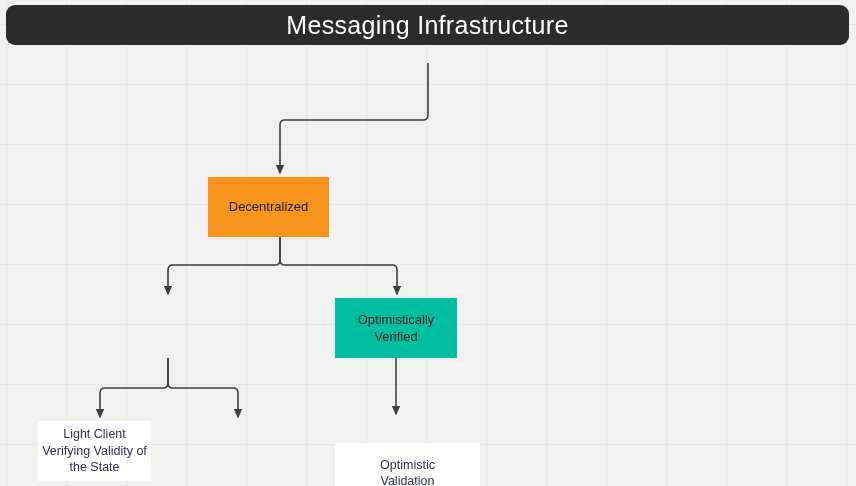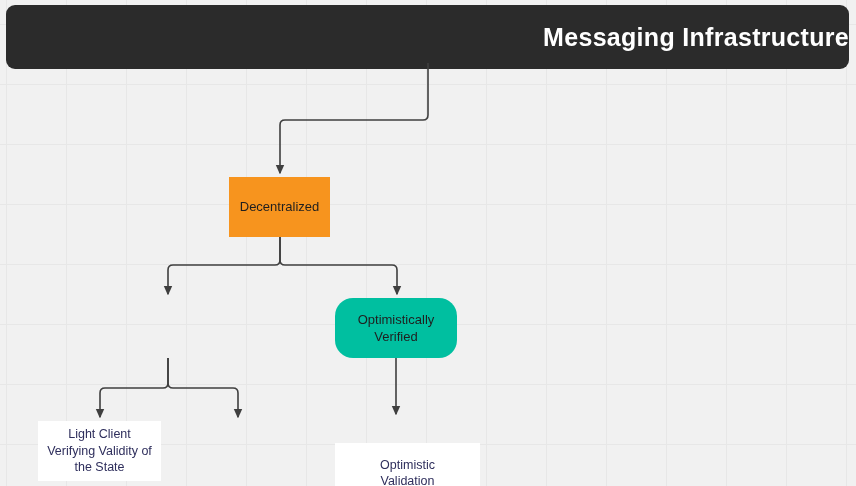--- a/index.html
+++ b/index.html
@@ -12,24 +12,24 @@
     background-color: var(--canvas-bg, #f1f1f1);
     background-image:
       linear-gradient(to right, var(--grid-line, #e7e7e7) 1px, transparent 1px),
       linear-gradient(to bottom, var(--grid-line, #e7e7e7) 1px, transparent 1px);
     background-size: 60px 60px;
     background-position: 6px 24px;
   }
 
   .title-bar {
     position: absolute;
-    left: 6px; top: 5px; width: 843px; height: 64px;
+    left: 6px; top: 5px; width: 843px; height: 40px;
     background: var(--header-bg, #2b2b2b);
     border-radius: 9px;
-    display: flex; align-items: center; justify-content: flex-end; font-weight: bold;
+    display: flex; align-items: center; justify-content: center;
   }
   .title-bar .title-text {
     color: var(--header-text, #ffffff);
     font-size: 25px;
     letter-spacing: 0.3px;
   }
 
   svg.edges {
     position: absolute; left: 0; top: 0;
     width: 856px; height: 486px;
@@ -55,24 +55,24 @@
   .node.orange { background: var(--orange-fill, #f7941e); }
   .node.teal   { background: var(--teal-fill, #00bfa0); }
   .node.white  {
     background: var(--white-fill, #ffffff);
     color: var(--navy-label, #2e2e5c);
     font-size: 12.5px;
   }
   .node.white .lbl { width: 105px; }
   .node.teal .lbl { width: 114px; }
 
-  #n-decentralized { left: 229px; top: 177px; width: 101px; height: 60px; }
+  #n-decentralized { left: 208px; top: 177px; width: 121px; height: 60px; }
   #n-natively      { left: 107px; top: 298px; width: 124px; height: 60px; }
-  #n-optimistically{ left: 335px; top: 298px; width: 122px; height: 60px; border-radius: 18px; }
-  #n-lc-validity   { left: 38px;  top: 421px; width: 123px; height: 60px; }
+  #n-optimistically{ left: 335px; top: 298px; width: 122px; height: 60px; }
+  #n-lc-validity   { left: 38px;  top: 421px; width: 113px; height: 60px; }
   #n-lc-consensus  { left: 177px; top: 421px; width: 123px; height: 60px; }
   #n-opt-validation{ left: 335px; top: 443px; width: 145px; height: 60px; }
 </style>
 </head>
 <body>
 
 <div class="canvas">
 
   <div class="title-bar">
     <span class="title-text">Messaging Infrastructure</span>

